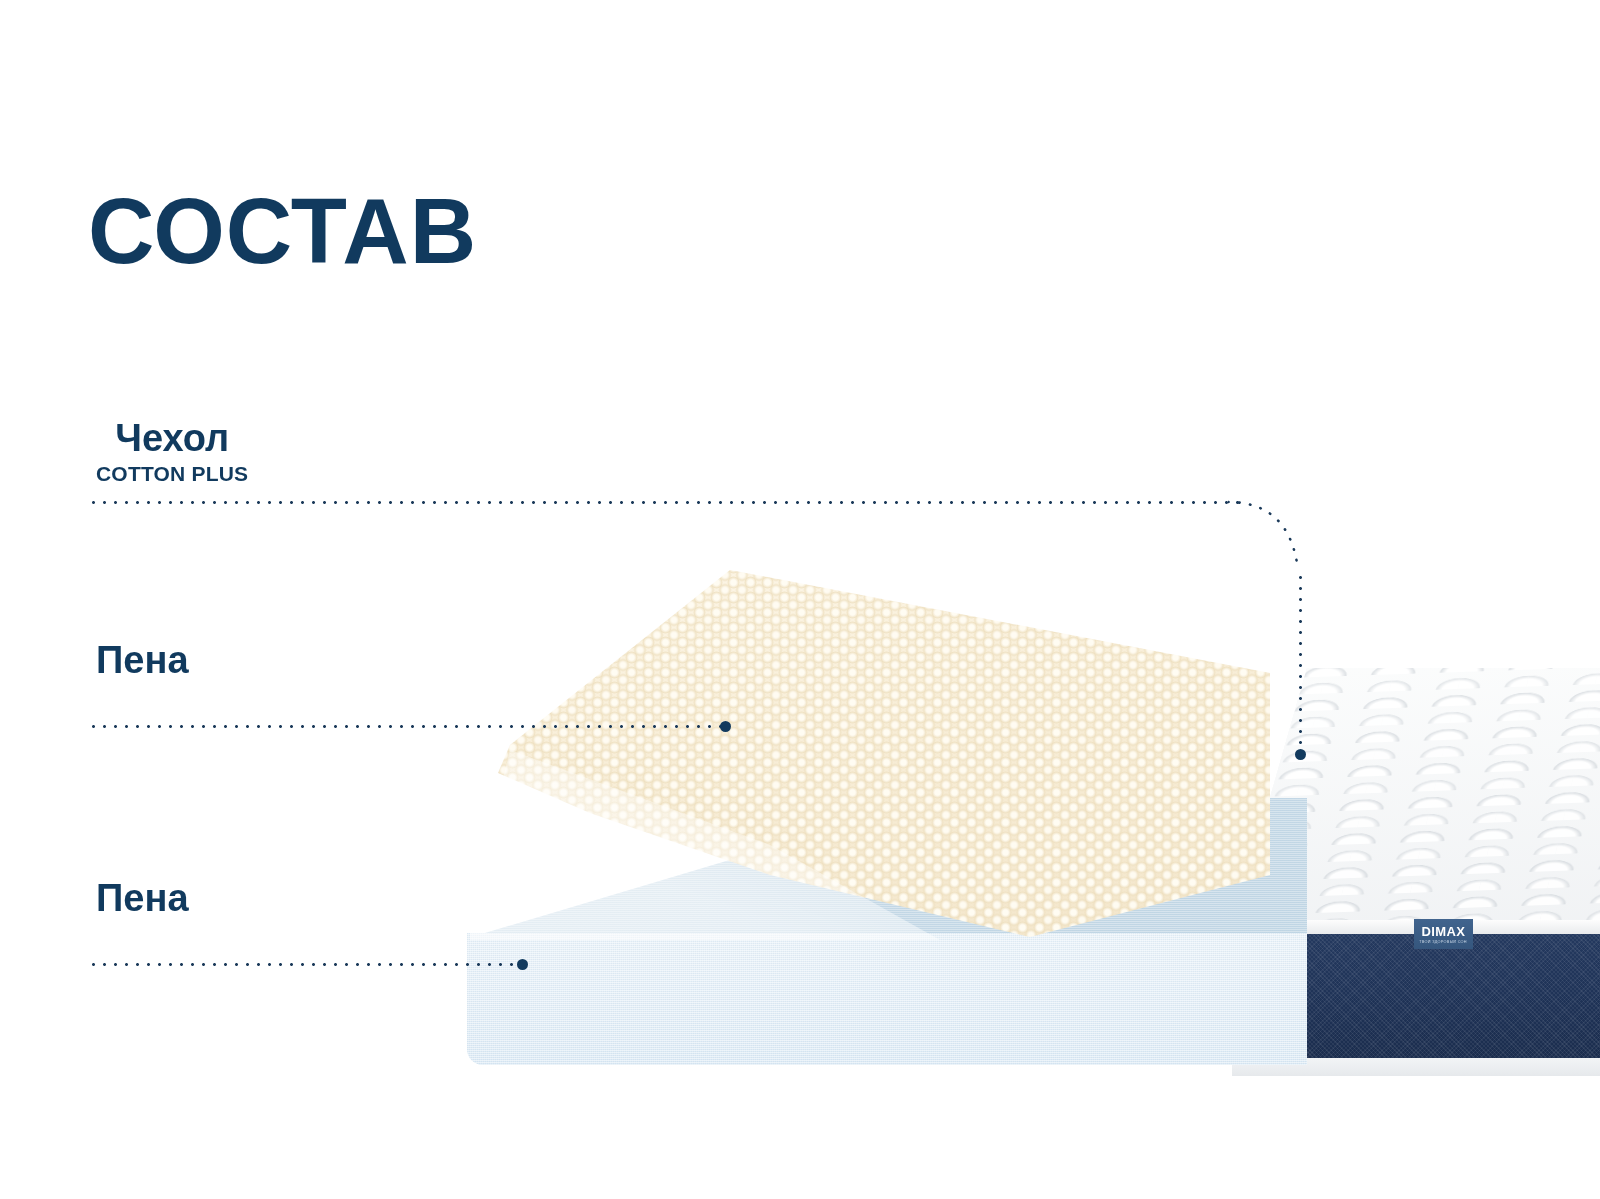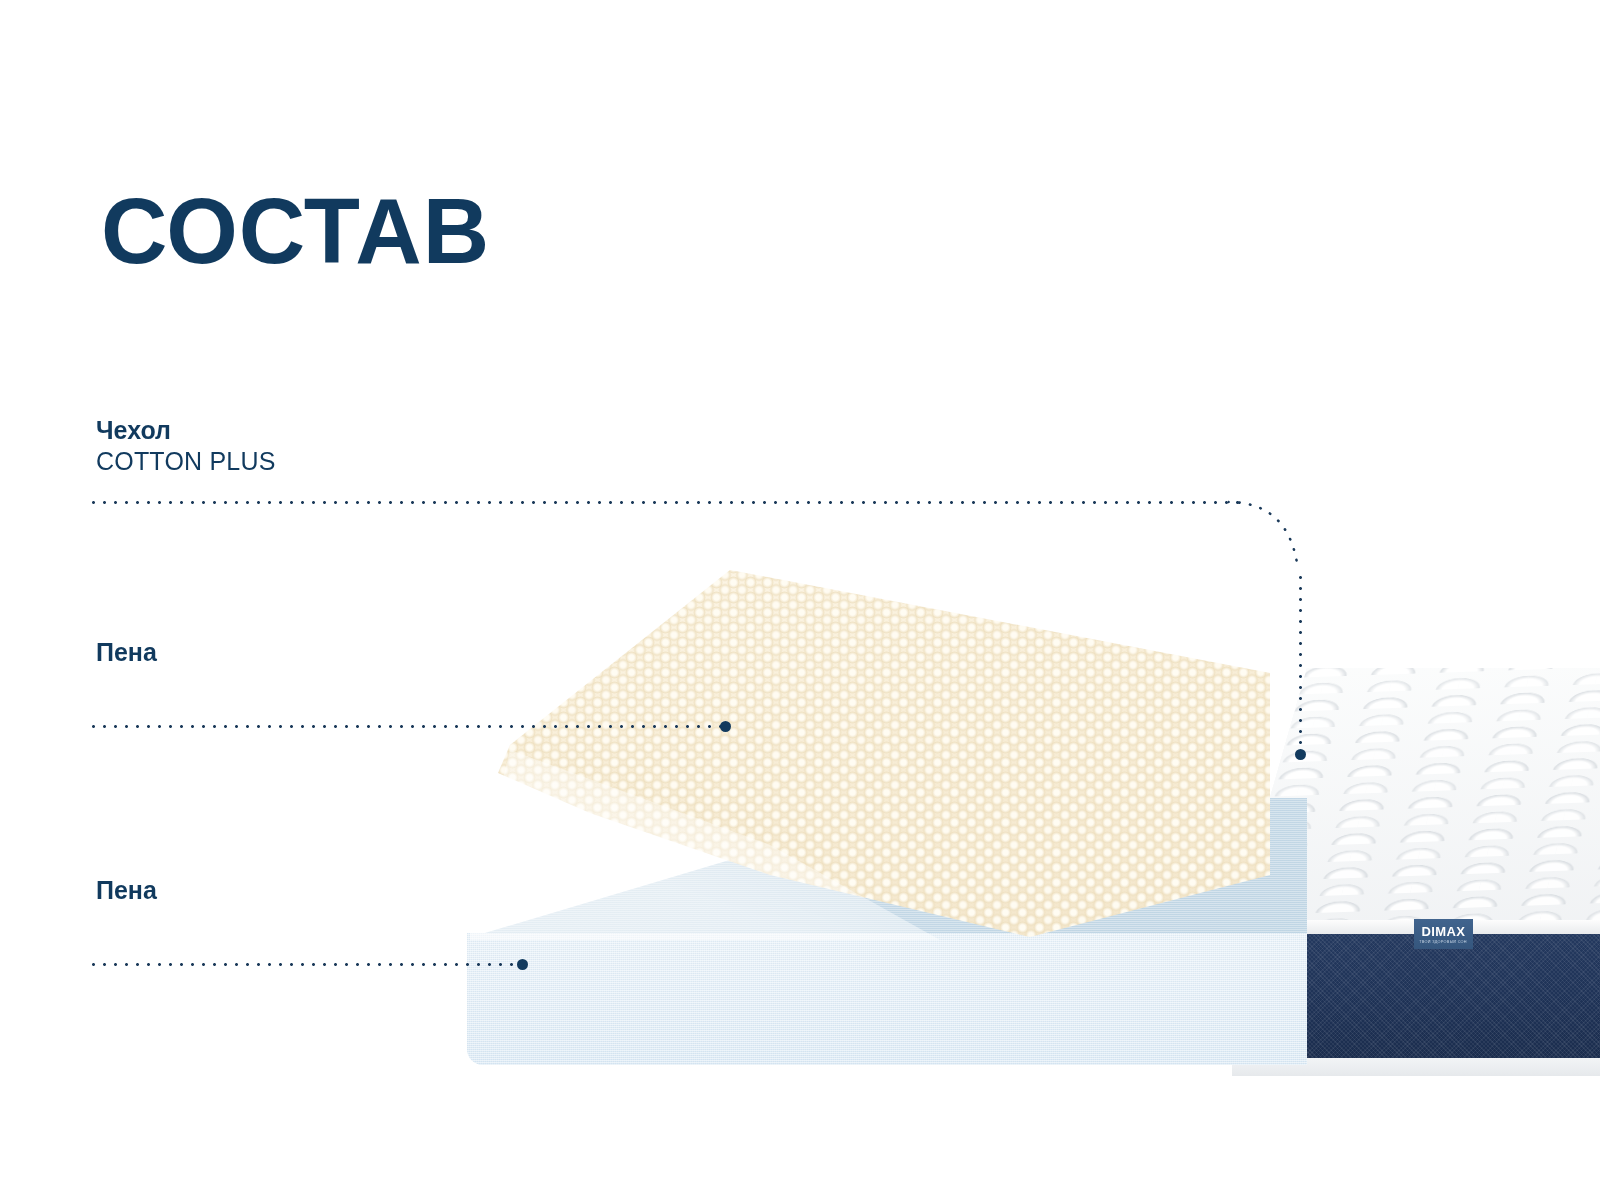--- a/index.html
+++ b/index.html
@@ -7,37 +7,37 @@
     width:1600px;height:1199px;
     background:#ffffff;
     font-family:"Liberation Sans", sans-serif;
     overflow:hidden;
     position:relative;
   }
   .stage{position:absolute;inset:0;}
 
   
   .title{
-    position:absolute;left:101px;top:185px;
+    position:absolute;left:88px;top:185px;
     font-size:92px;font-weight:700;
     letter-spacing:1px;
     color:#113a5e;
     line-height:1;
     white-space:nowrap;
   }
 
   
   .label{
     position:absolute;left:96px;
     color:#113a5e;
     line-height:1.22;
     white-space:nowrap;
   }
-  .label .l1{font-size:25px;font-weight:700;display:block;}
-  .label .l2{font-size:25px;font-weight:400;display:block;letter-spacing:.2px;}
+  .label .l1{font-size:38px;font-weight:700;display:block;text-align:center;}
+  .label .l2{font-size:21px;font-weight:700;display:block;letter-spacing:.2px;}
   #label-cover{top:415px;}
   #label-massage{top:637px;}
   #label-balance{top:875px;}
 
   
   .leader{
     position:absolute;
     height:3px;
     background-image:radial-gradient(circle, #1b3a5a 1.25px, rgba(0,0,0,0) 1.6px);
     background-size:11px 3px;

